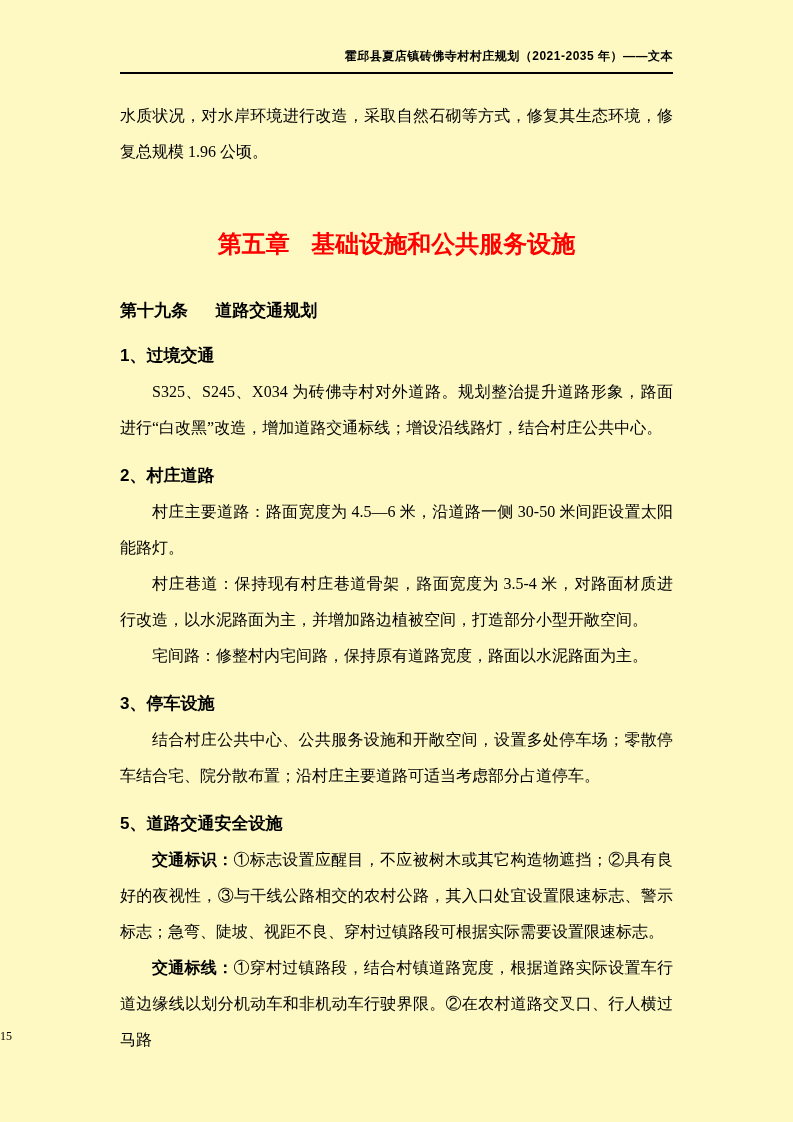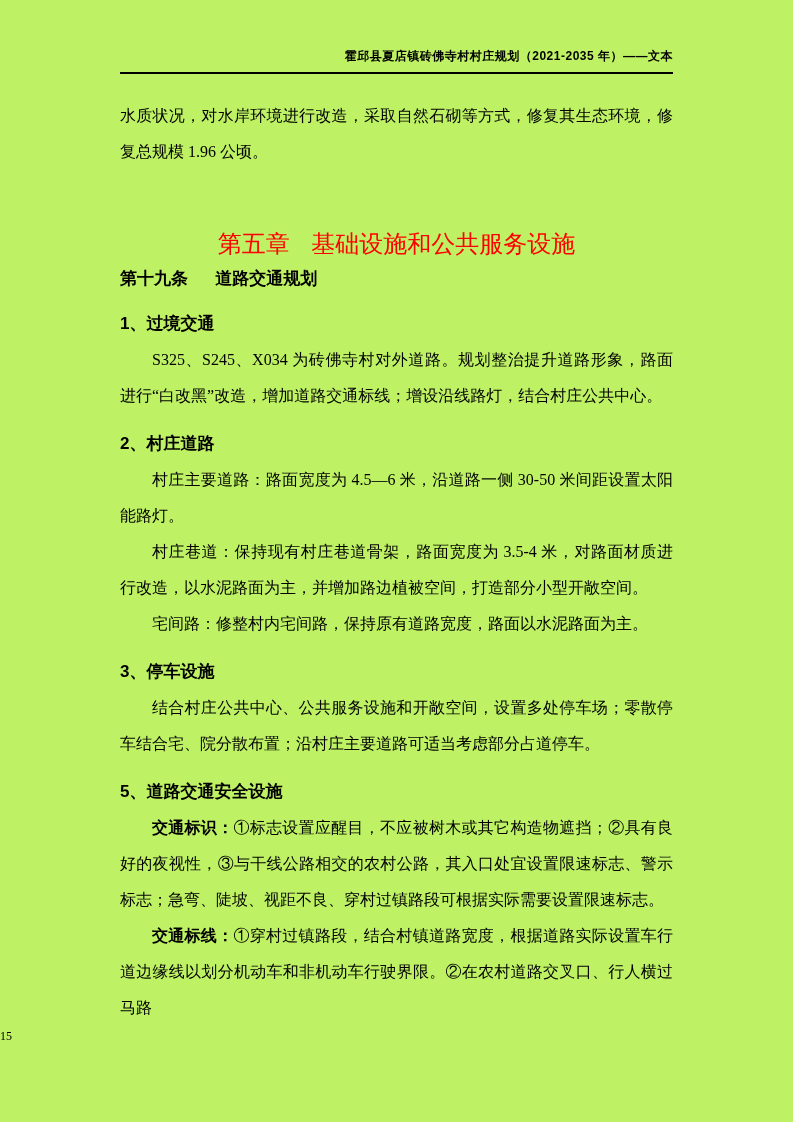--- a/index.html
+++ b/index.html
@@ -5,21 +5,21 @@
   * { margin: 0; padding: 0; box-sizing: border-box; }
   html, body { background: #ffffff; }
   body {
     font-family: "Liberation Serif", "DejaVu Serif", serif;
     color: #000;
   }
   .page {
     width: 793px;
     height: 1122px;
     margin: 0 auto;
-    background: #bef264;
+    background: #fef9c3;
     position: relative;
     padding: 48px 120px 0 120px;
     overflow: hidden;
   }
   
   .doc-header {
     text-align: right;
     font-family: "Liberation Sans", "DejaVu Sans", sans-serif;
     font-weight: bold;
     font-size: 12px;
@@ -35,28 +35,29 @@
     text-justify: inter-character;
   }
   p.indent { text-indent: 2em; }
   .carryover { margin-top: 24px; }
   
   .chapter-title {
     margin-top: 54px;
     text-align: center;
     color: #ff0000;
     font-size: 24px;
-    font-weight: normal;
+    font-weight: bold;
     font-family: "Liberation Sans", "DejaVu Sans", sans-serif;
     line-height: 40px;
     white-space: nowrap;
   }
   .chapter-title .chapter-num { margin-right: 0.9em; }
   
   .article-heading {
+    margin-top: 32px;
     font-size: 17px;
     font-weight: bold;
     font-family: "Liberation Sans", "DejaVu Sans", sans-serif;
     line-height: 30px;
   }
   .article-heading .article-num { margin-right: 1.6em; }
   
   .sub-heading {
     margin-top: 12px;
     font-size: 17px;

